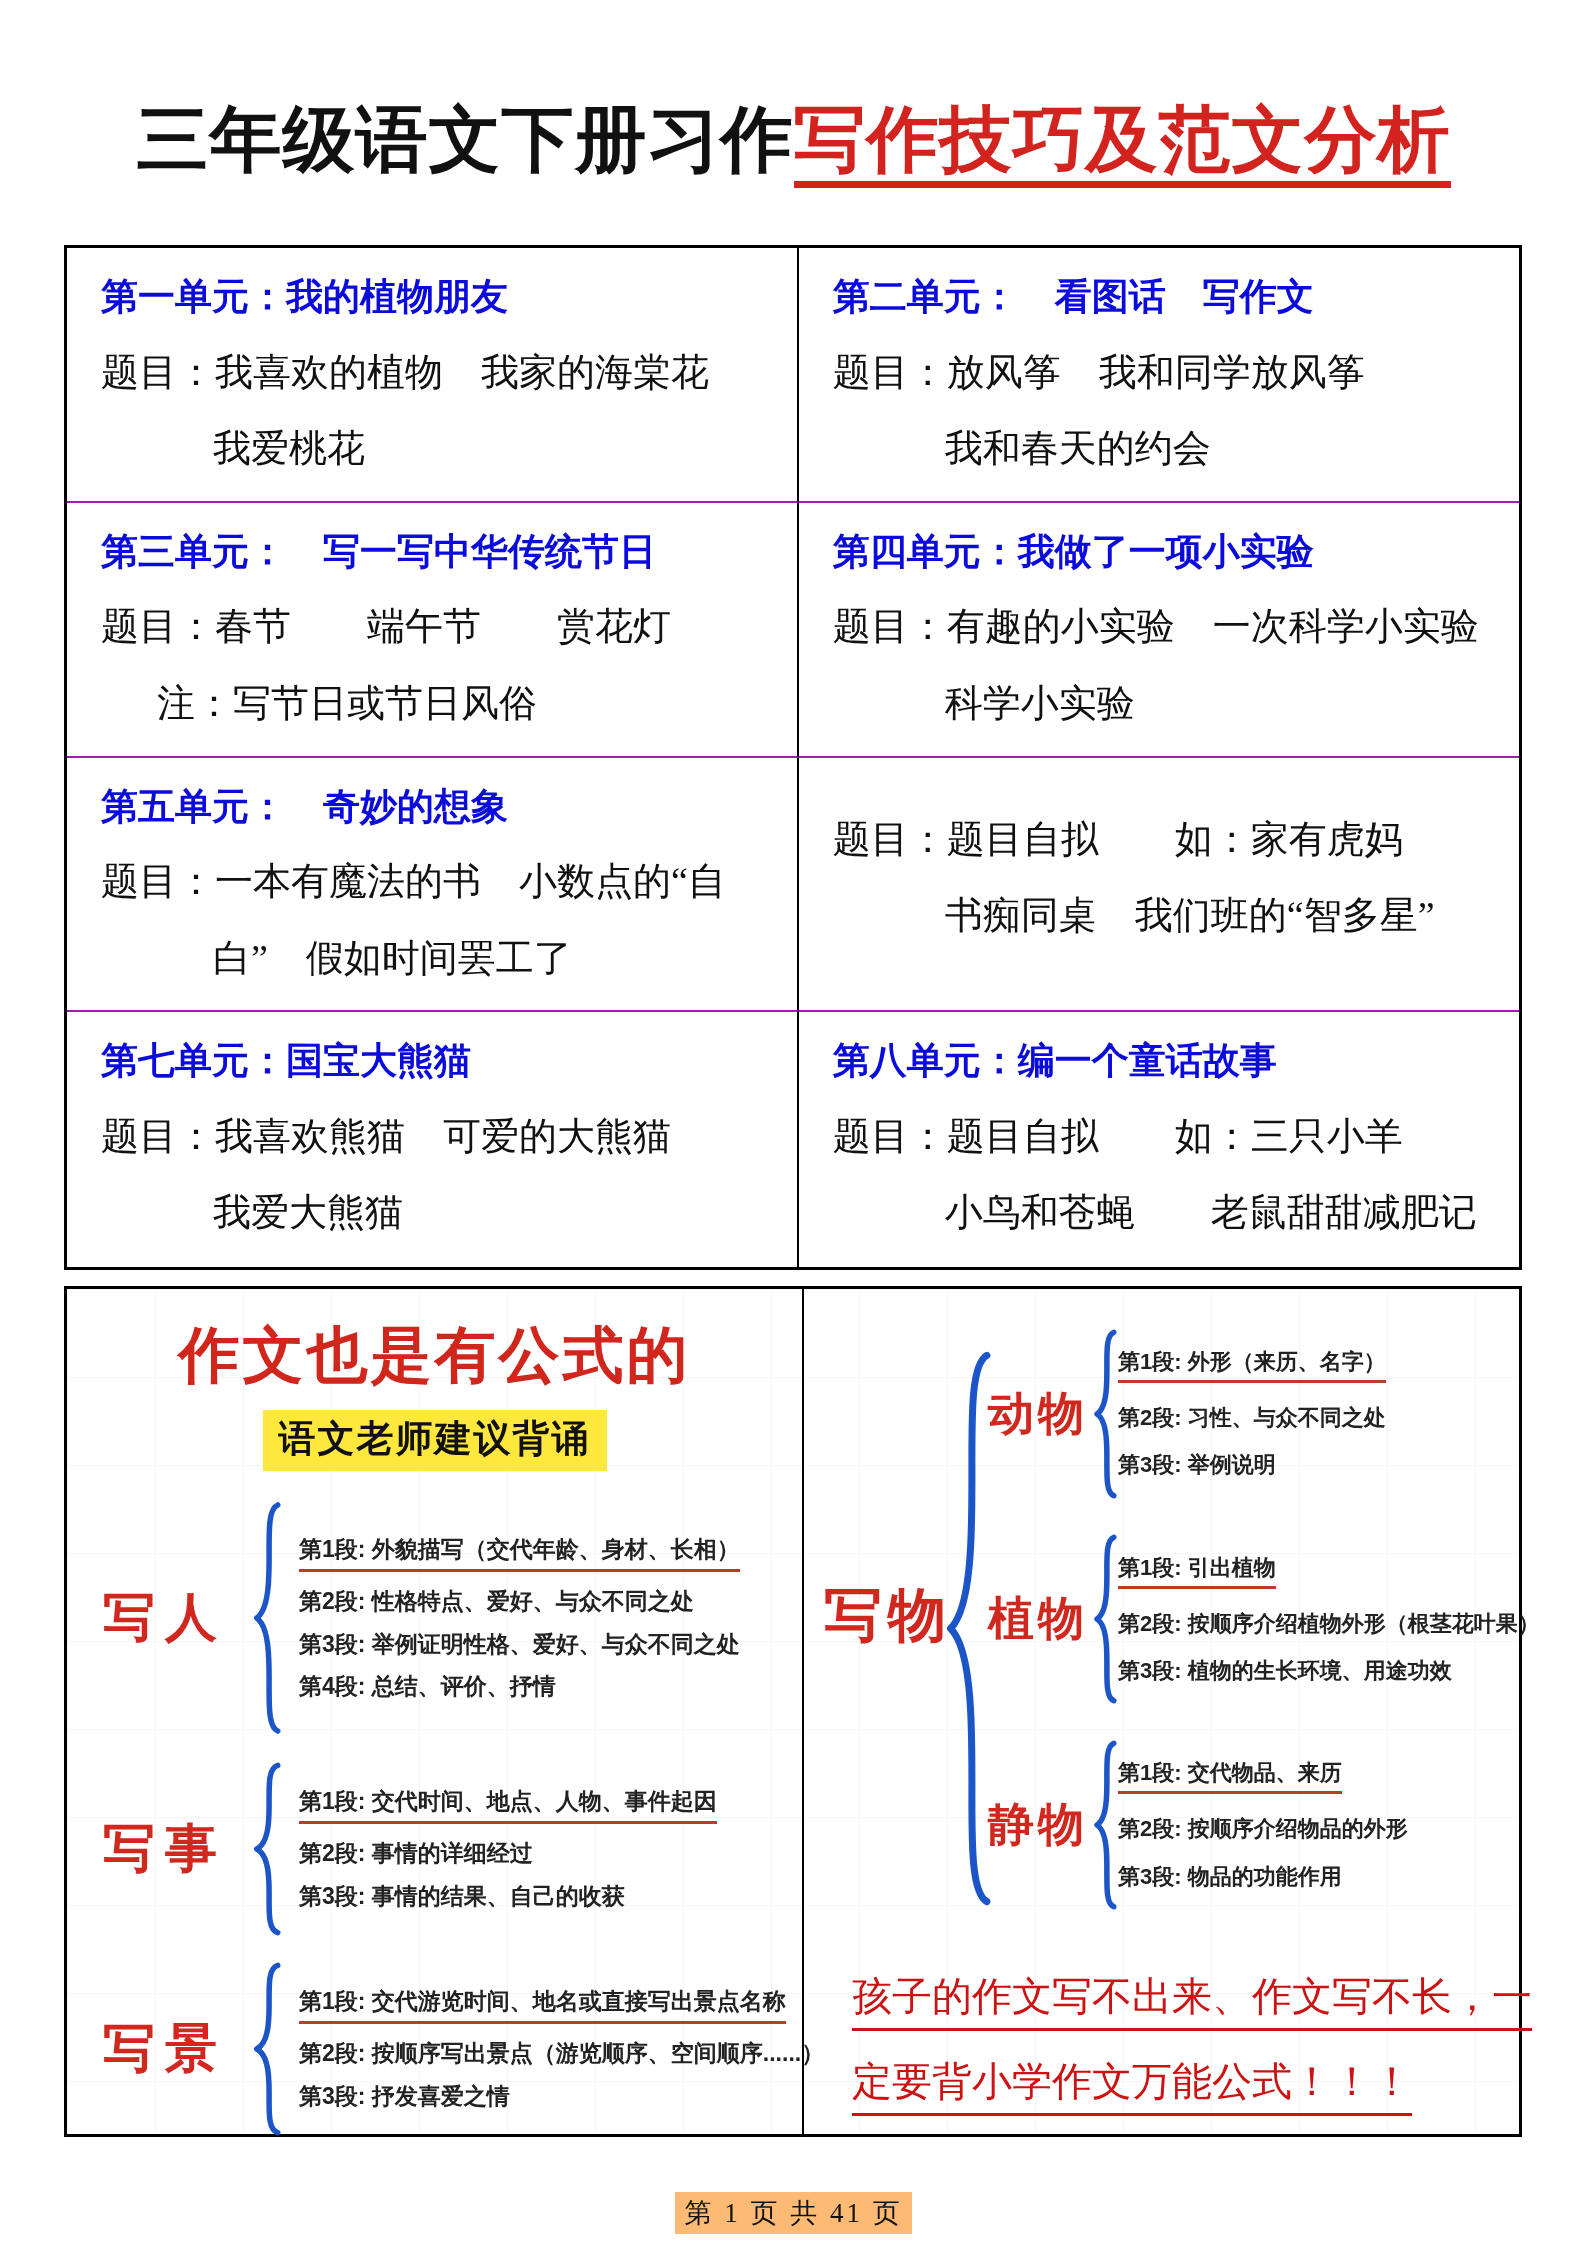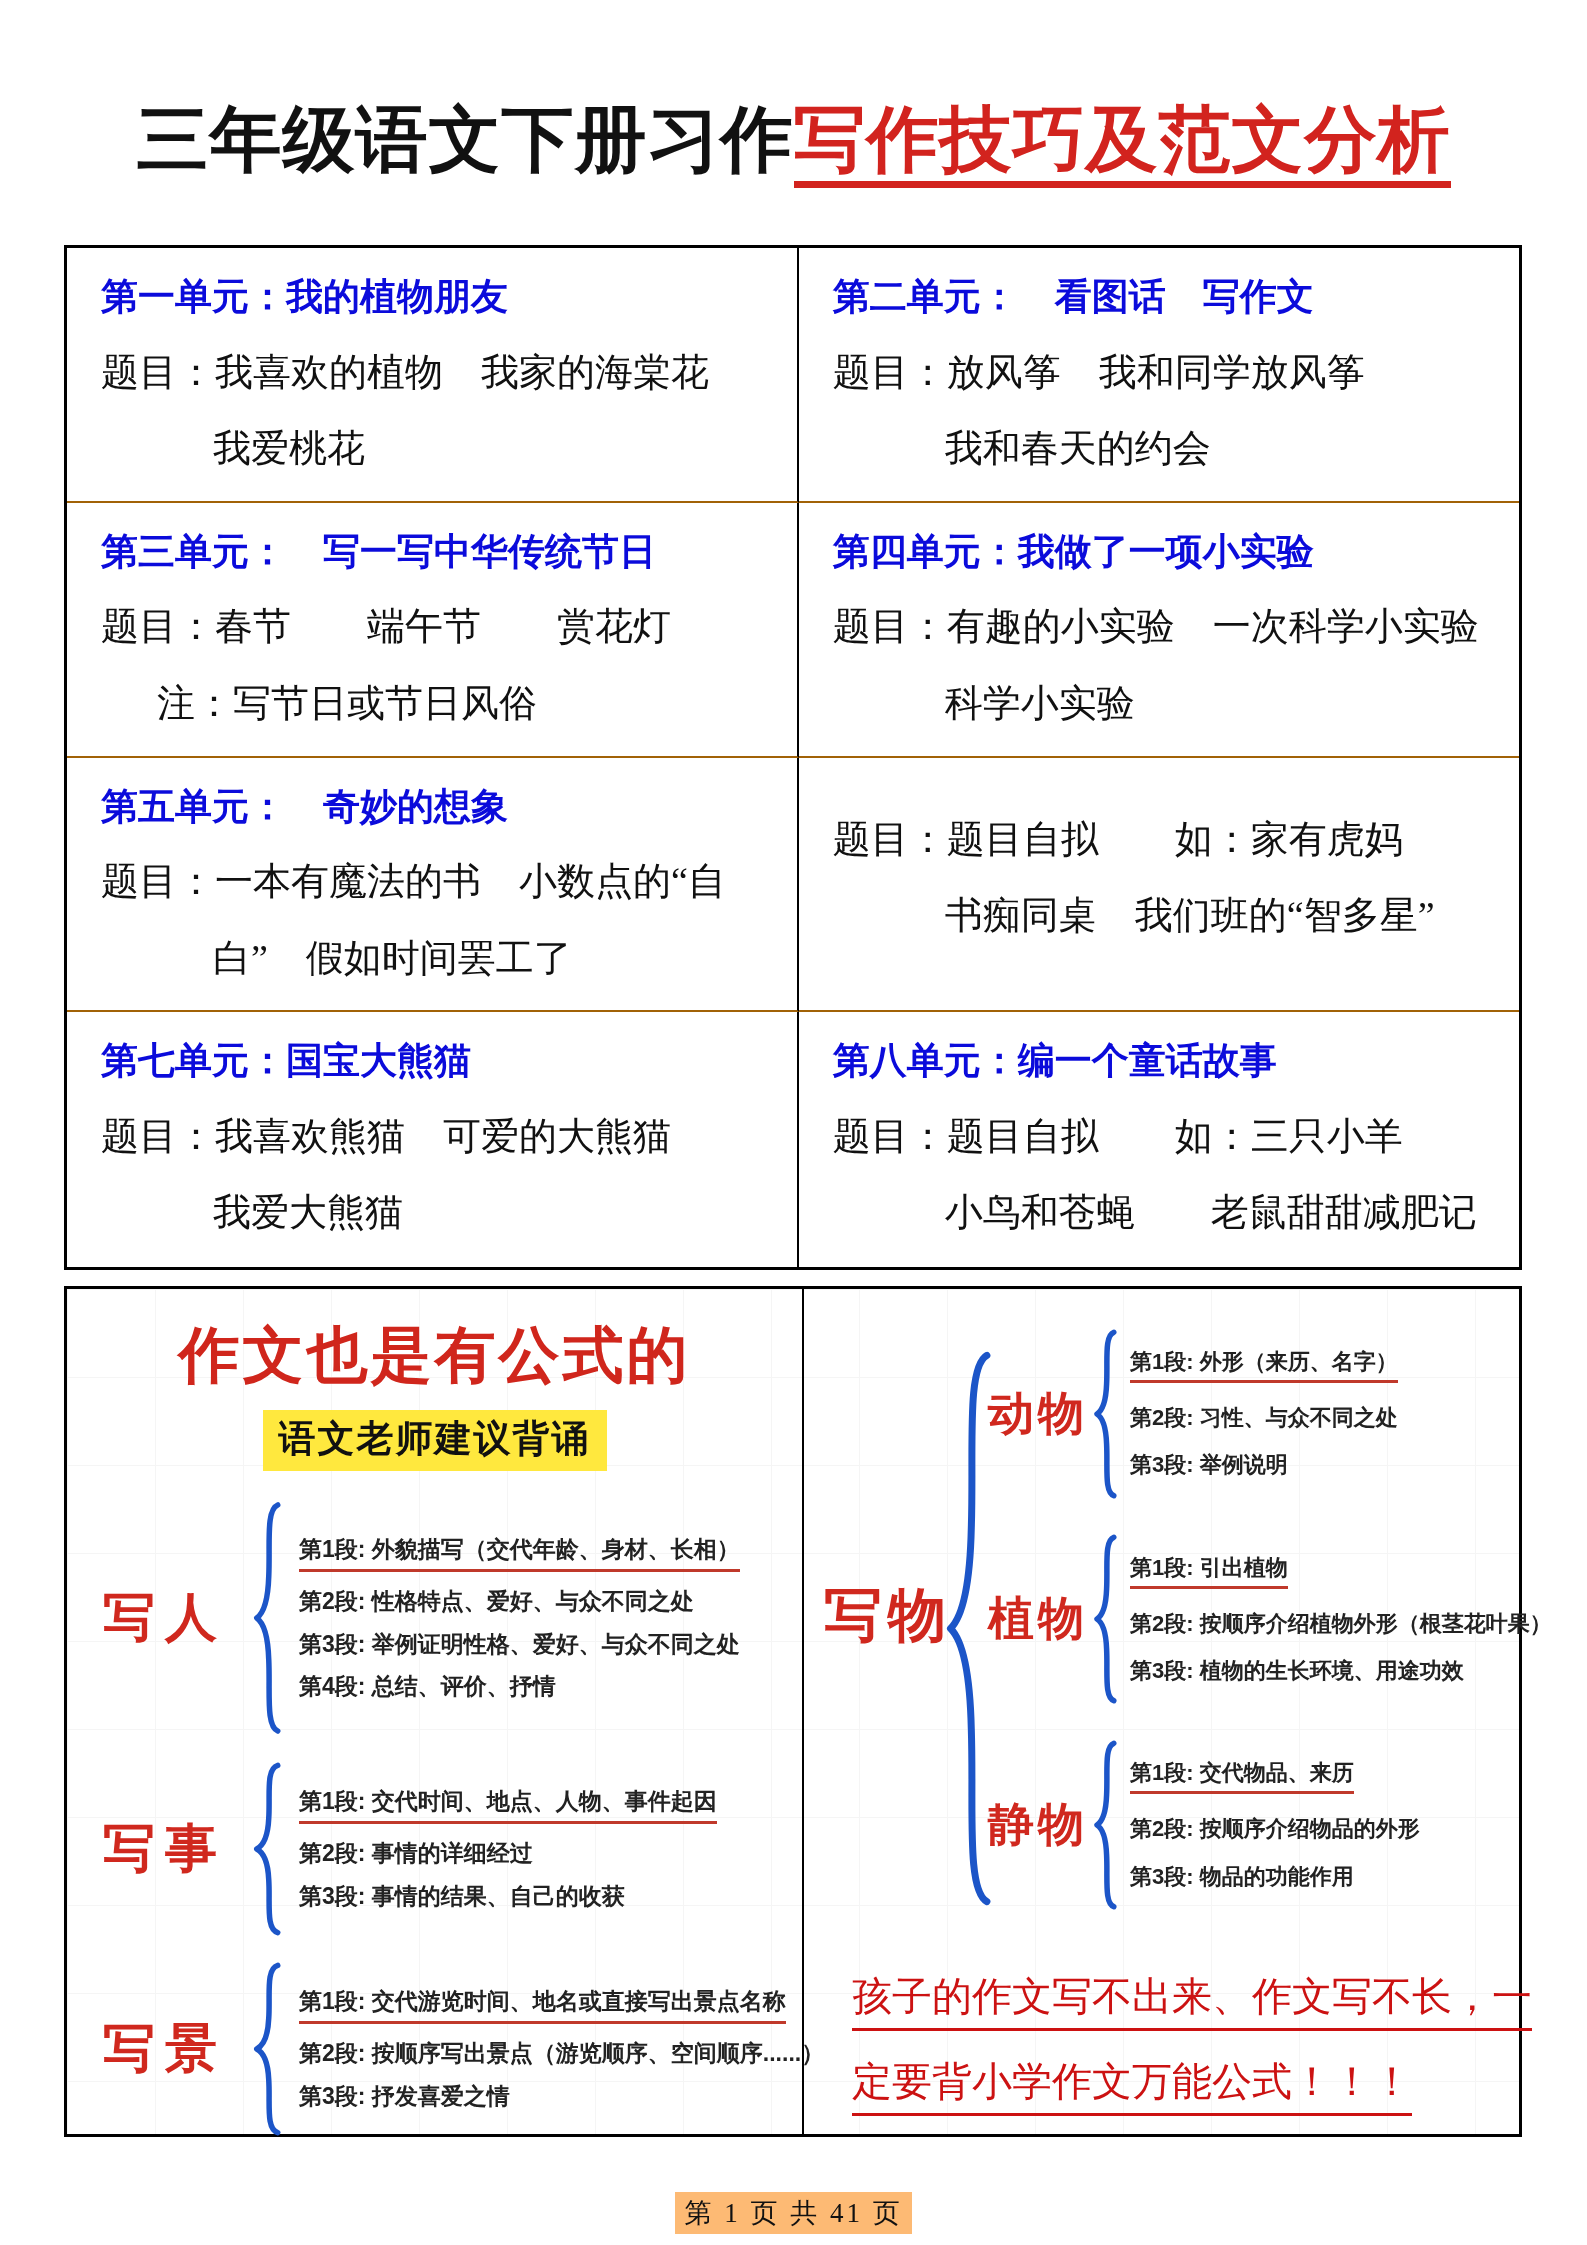--- a/index.html
+++ b/index.html
@@ -9,21 +9,21 @@
   
   .title{position:absolute;top:44px;left:0;width:100%;text-align:center;
          font-size:72px;font-weight:bold;letter-spacing:1px;white-space:nowrap;}
   .t-black{color:#111;}
   .t-red{color:#d2231e;border-bottom:7px solid #d2231e;padding-bottom:2px;}
 
   
   .units{position:absolute;left:64px;top:245px;width:1458px;height:1025px;
          border:3px solid #000;box-sizing:border-box;display:grid;
          grid-template-columns:50.4% 49.6%;grid-template-rows:repeat(4,1fr);}
-  .ucell{border-right:2px solid #000;border-bottom:2px solid #a16207;box-sizing:border-box;
+  .ucell{border-right:2px solid #000;border-bottom:2px solid #a21caf;box-sizing:border-box;
          padding:28px 10px 0 34px;overflow:hidden;}
   .ucell:nth-child(2n){border-right:none;}
   .ucell:nth-child(n+7){border-bottom:none;}
   .uhead{color:#0b0bdb;font-weight:bold;font-size:37px;line-height:1.15;white-space:nowrap;}
   .uline{font-family:"Liberation Serif","DejaVu Serif",serif;font-size:38px;line-height:1.2;
          margin-top:31px;white-space:nowrap;}
   .uline2{padding-left:112px;}
   .uline2.indent-sm{padding-left:56px;}
 
   
@@ -55,21 +55,21 @@
 
   .wlabel{position:absolute;left:20px;top:288px;color:#d0281e;font-weight:bold;
           font-family:"Liberation Serif","DejaVu Serif",serif;font-size:58px;
           letter-spacing:6px;white-space:nowrap;}
   .bigbrace{position:absolute;left:140px;top:52px;}
   .bigbrace svg{stroke-width:7;}
   .rgroups{position:absolute;left:184px;top:38px;}
   .rgroup{display:flex;align-items:center;margin-bottom:32px;}
   .rlabel{color:#d0281e;font-family:"Liberation Serif","DejaVu Serif",serif;font-weight:bold;
           font-size:46px;letter-spacing:4px;width:106px;flex:none;white-space:nowrap;}
-  .ritems{margin-left:12px;display:flow-root;}
+  .ritems{display:flow-root;}
   .ritem{font-weight:bold;font-size:22px;line-height:1.1;margin:23px 0;
          white-space:nowrap;color:#222;}
   .ritem.ul{display:table;border-bottom:3px solid #c0392b;padding-bottom:6px;}
 
   .warn{position:absolute;left:24px;top:686px;color:#cc1212;
         font-family:"Liberation Serif","DejaVu Serif",serif;font-size:40px;line-height:1.1;}
   .wline{display:table;border-bottom:3px solid #cc1212;padding-bottom:9px;
          margin-bottom:29px;white-space:nowrap;margin-left:24px;}
 
   

